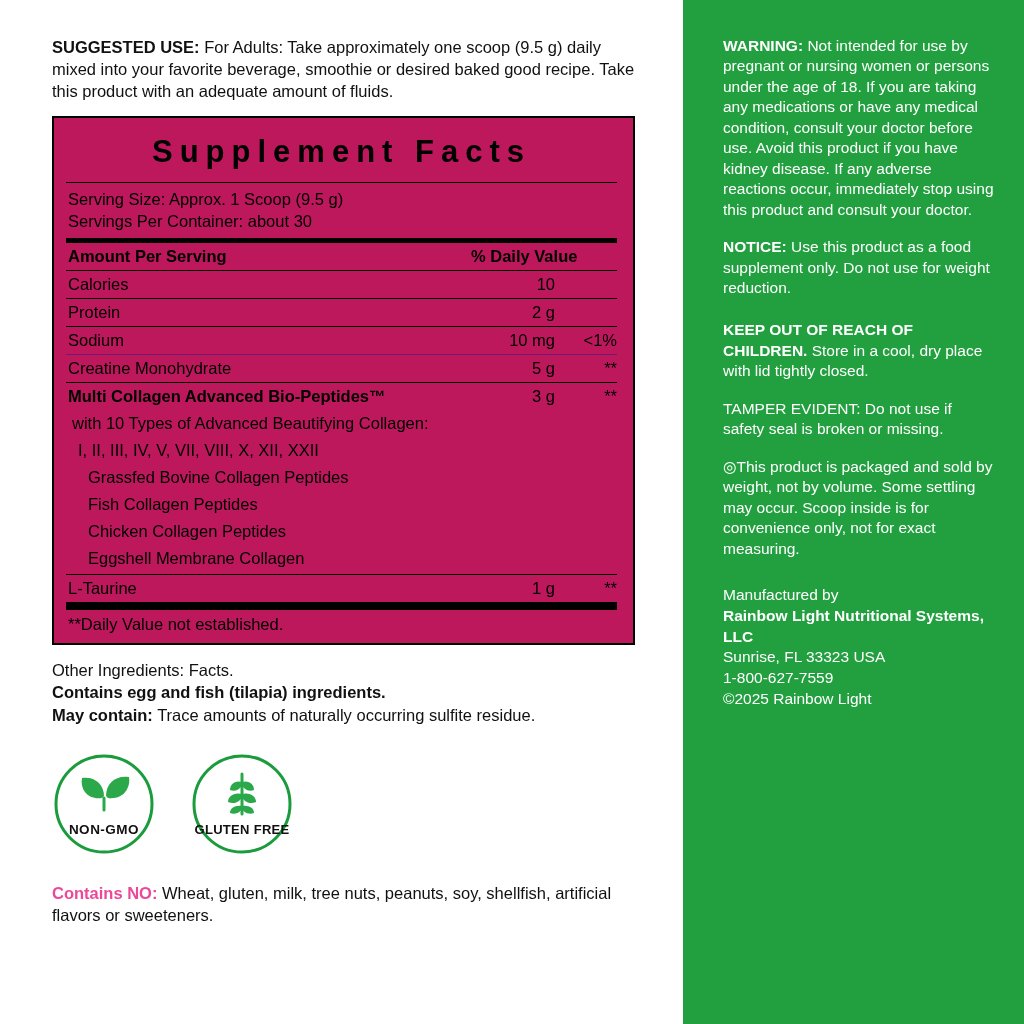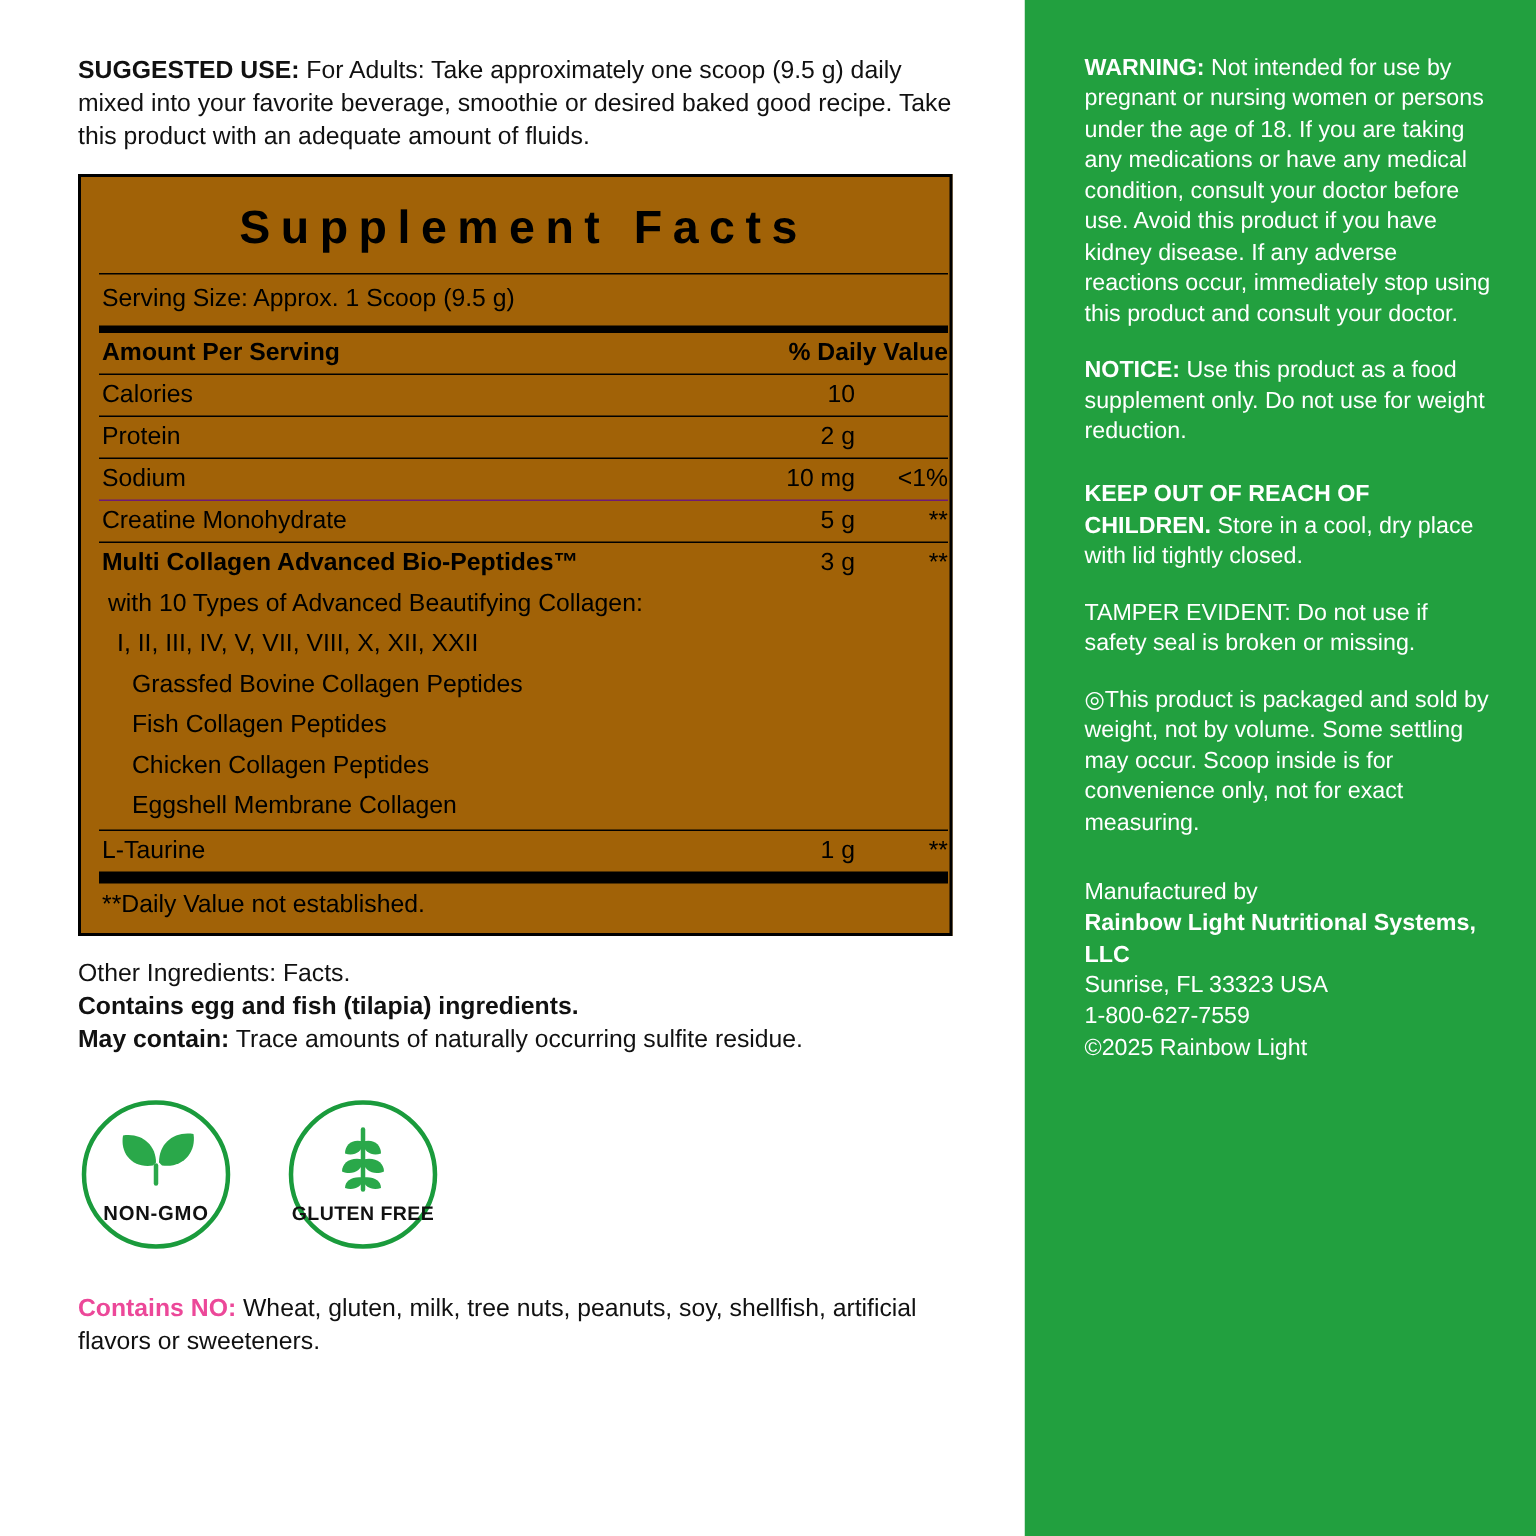--- a/index.html
+++ b/index.html
@@ -28,23 +28,23 @@
     line-height: 1.34;
     color: #111;
     margin-bottom: 14px;
     max-width: 610px;
   }
   .suggested b { font-weight: bold; }
 
   
   .sf-box {
     border: 2px solid #000;
-    padding: 10px 1px 8px 12px;
+    padding: 10px 16px 8px 12px;
     width: 583px;
-    background: #a16207;
+    background: #be185d;
   }
   .sf-title {
     font-size: 31px;
     font-weight: bold;
     letter-spacing: 7px;
     text-align: center;
     color: #000;
     margin: 6px 0 12px 0;
     white-space: nowrap;
   }
@@ -64,21 +64,21 @@
     font-size: 16.5px;
     color: #000;
   }
   table.sf td {
     padding: 4px 0 4px 2px;
     vertical-align: top;
   }
   td.amt  { text-align: right; width: 86px; padding-right: 6px; white-space: nowrap;}
   td.dv   { text-align: right; width: 62px; white-space: nowrap; }
   .hdr td { font-weight: bold; padding-bottom: 5px; padding-top: 3px;}
-  .hdr td.dvh { text-align: right; font-weight: bold; width: 148px; margin-top: 42px; }
+  .hdr td.dvh { text-align: left; font-weight: bold; width: 148px; margin-top: 42px; }
   tr.thin td  { border-bottom: 1px solid #000; }
   tr.med  td  { border-bottom: 1px solid #701a75; }
   .bold { font-weight: bold; }
   .sub1 { padding-left: 6px !important; }
   .sub2 { padding-left: 12px !important; }
   .sub3 { padding-left: 22px !important; }
   .tight td { padding-top: 1px; padding-bottom: 1px; }
   .footnote {
     font-size: 16.5px;
     padding: 5px 0 1px 2px;
@@ -137,20 +137,21 @@
   <div class="left">
 
     <div class="suggested">
       <b>SUGGESTED USE:</b><span> For Adults: Take approximately one scoop (9.5 g) daily mixed into your favorite beverage, smoothie or desired baked good recipe. Take this product with an adequate amount of fluids.</span>
     </div>
 
     <div class="sf-box">
       <div class="sf-title">Supplement Facts</div>
       <div class="rule-thin"></div>
       <div class="sf-serving" style="padding-top:6px;">Serving Size: Approx. 1 Scoop (9.5 g)</div>
+      <div class="sf-serving">Servings Per Container: about 30</div>
       <div class="rule-thick"></div>
 
       <table class="sf">
         <tbody>
             <tr class="hdr thin">
           <td>Amount Per Serving</td>
           <td class="dvh" colspan="2">% Daily Value</td>
         </tr>
 
         <tr class="thin">

